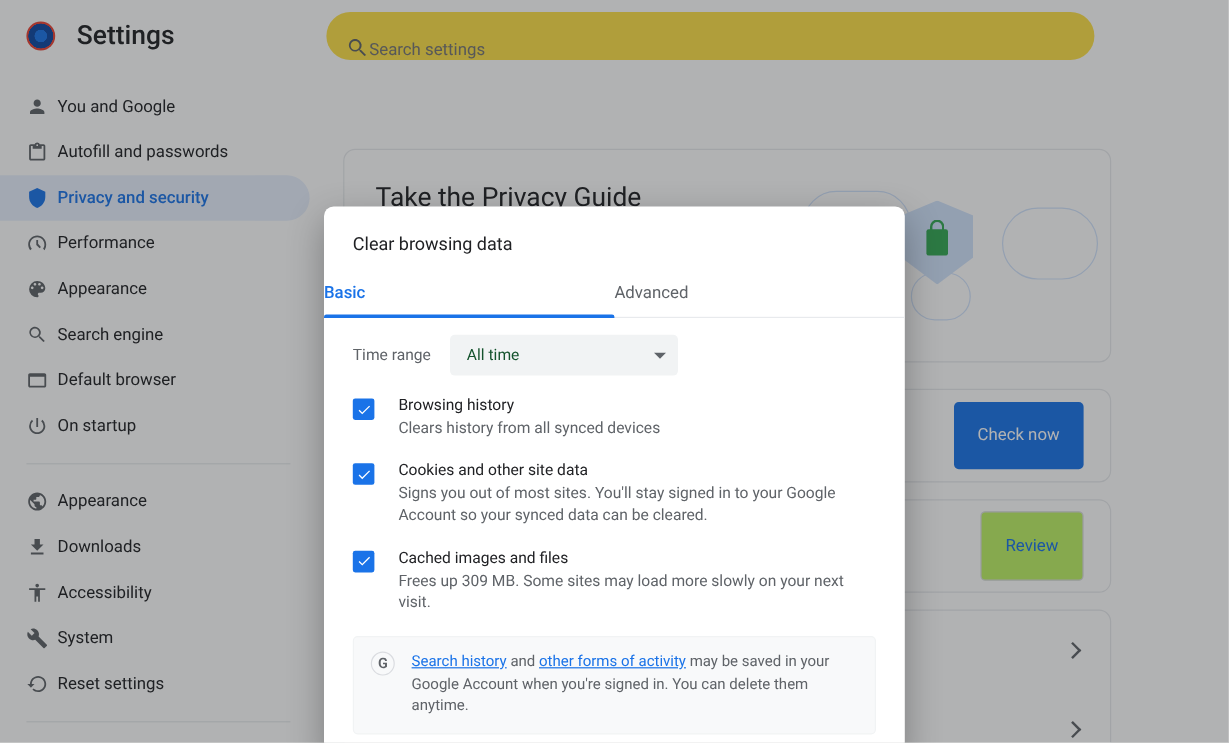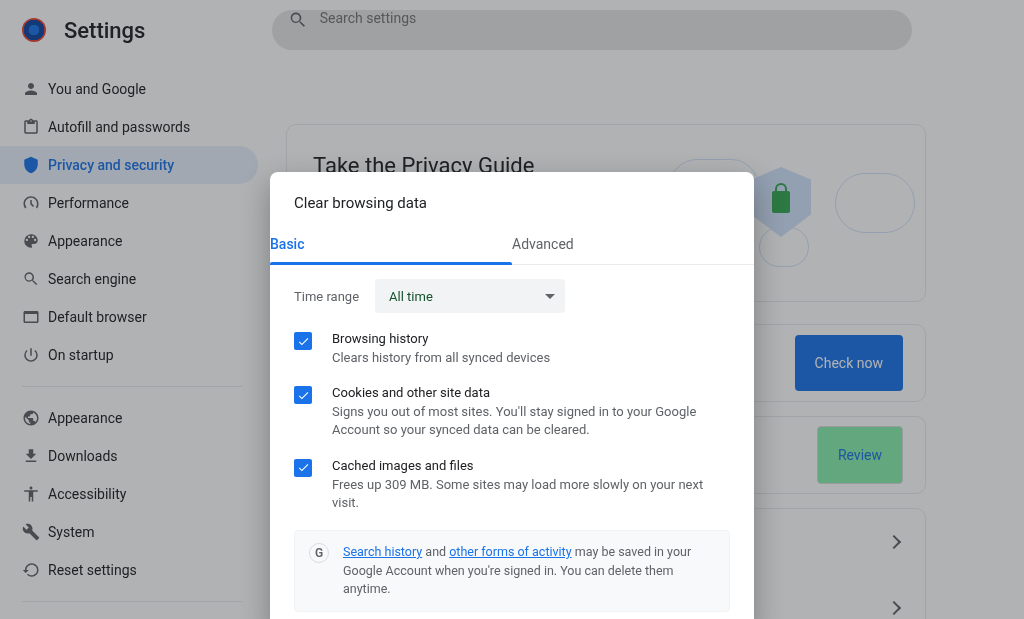--- a/index.html
+++ b/index.html
@@ -5,21 +5,21 @@
 * { margin: 0; padding: 0; box-sizing: border-box; font-family: -apple-system, BlinkMacSystemFont, "Segoe UI", Roboto, Arial, sans-serif; }
 body { width: 1024px; height: 619px; background: #fff; overflow: hidden; position: relative; }
 
 .app-root { display: flex; flex-direction: column; width: 100%; height: 100%; }
 
 .topbar { display: flex; align-items: center; height: 60px; padding: 0 16px; gap: 30px; }
 .brand { display: flex; align-items: center; gap: 18px; margin-left: 6px; }
 .brand-icon { width: 24px; height: 24px; border-radius: 50%; background: radial-gradient(circle at 50% 50%, #1a73e8 30%, #0d47a1 32% 60%, #ea4335 62% 80%, #fbbc04 82% 100%); }
 .brand-title { font-size: 22px; font-weight: 500; color: #202124; }
 .search-wrap { flex: 1; display: flex; justify-content: center; }
-.search { width: 640px; height: 40px; background: #e5e5e5; border-radius: 20px; display: flex; align-items: flex-start; padding: 0 16px; gap: 12px; color: #5f6368; }
+.search { width: 640px; height: 40px; background: #fde047; border-radius: 20px; display: flex; align-items: flex-end; padding: 0 16px; color: #5f6368; }
 .search input { flex:1; border:none; background:transparent; font-size: 14px; color:#5f6368; outline:none; }
 .icon-svg { width: 20px; height: 20px; fill:#5f6368; flex-shrink:0; }
 .icon-svg-small { width: 18px; height: 18px; fill:#5f6368; flex-shrink:0; }
 
 .body { display: flex; flex:1; overflow: hidden; }
 
 .sidebar { width: 258px; padding-top: 10px; }
 .side-item { display:flex; align-items:center; gap:8px; height:38px; padding:0 22px; font-size:14px; color:#202124; border-radius: 0 19px 19px 0; cursor:pointer; }
 .side-item.active { background:#e8f0fe; color:#1a73e8; font-weight:500; }
 .side-item.active .icon-svg-small { fill:#1a73e8; }
@@ -34,21 +34,21 @@
 .cloud { position:absolute; border:1px solid #d2e3fc; border-radius: 40px; background:#fff; }
 .cloud.c1 { width:90px; height:56px; top:6px; left:-10px; border-radius: 30px; }
 .cloud.c2 { width:80px; height:60px; top:20px; right:-16px; border-radius: 30px; }
 .cloud.c3 { width:50px; height:40px; bottom:-4px; left:80px; border-radius:25px; }
 .shield { position:absolute; width:60px; height:70px; top:14px; left:72px; background:#d2e3fc; clip-path: polygon(50% 0, 100% 18%, 100% 68%, 50% 100%, 0 68%, 0 18%); display:flex; align-items:center; justify-content:center; border-radius:2px; }
 .lock { width:18px; height:22px; background:#34a853; border-radius:2px; position:relative; }
 .lock::before { content:""; position:absolute; top:-8px; left:3px; width:8px; height:10px; border:2px solid #34a853; border-bottom:none; border-radius: 6px 6px 0 0; }
 .card-row { width: 640px; border:1px solid #e8eaed; border-radius:10px; background:#fff; display:flex; align-items:center; justify-content: space-between; height: 78px; padding: 0 22px; margin-bottom: 14px; }
 .btn { border-radius:4px; padding: 20px 20px; font-size:14px; cursor:pointer; }
 .btn-primary { background:#1a73e8; color:#fff; border:none; }
-.btn-outline { background:#86efac; color:#1a73e8; border:1px solid #dadce0; }
+.btn-outline { background:#bef264; color:#1a73e8; border:1px solid #dadce0; }
 .card-list { width:640px; border:1px solid #e8eaed; border-radius:10px; background:#fff; }
 .list-row { height:66px; display:flex; align-items:center; justify-content:flex-end; padding:0 26px; color:#5f6368; }
 .chev { width:10px; height:10px; border-right:2px solid #5f6368; border-bottom:2px solid #5f6368; transform: rotate(-45deg); }
 
 .scrim { position:absolute; inset:0; background: rgba(32,33,36,0.35); z-index: 50; }
 .dialog { position:absolute; width: 484px; left: 270px; top: 172px; background:#fff; border-radius: 8px; box-shadow: 0 11px 30px rgba(0,0,0,0.3); z-index: 60; overflow:hidden; }
 .dialog h2 { font-size: 15px; font-weight: 400; color:#202124; padding: 22px 24px 14px 24px; }
 .tabs { display:flex; border-bottom:1px solid #e8eaed; }
 .tab { flex:1; text-align:left; padding: 10px 0 12px 0; font-size:14px; color:#5f6368; cursor:pointer; position:relative; }
 .tab.active { color:#1a73e8; font-weight:500; }

